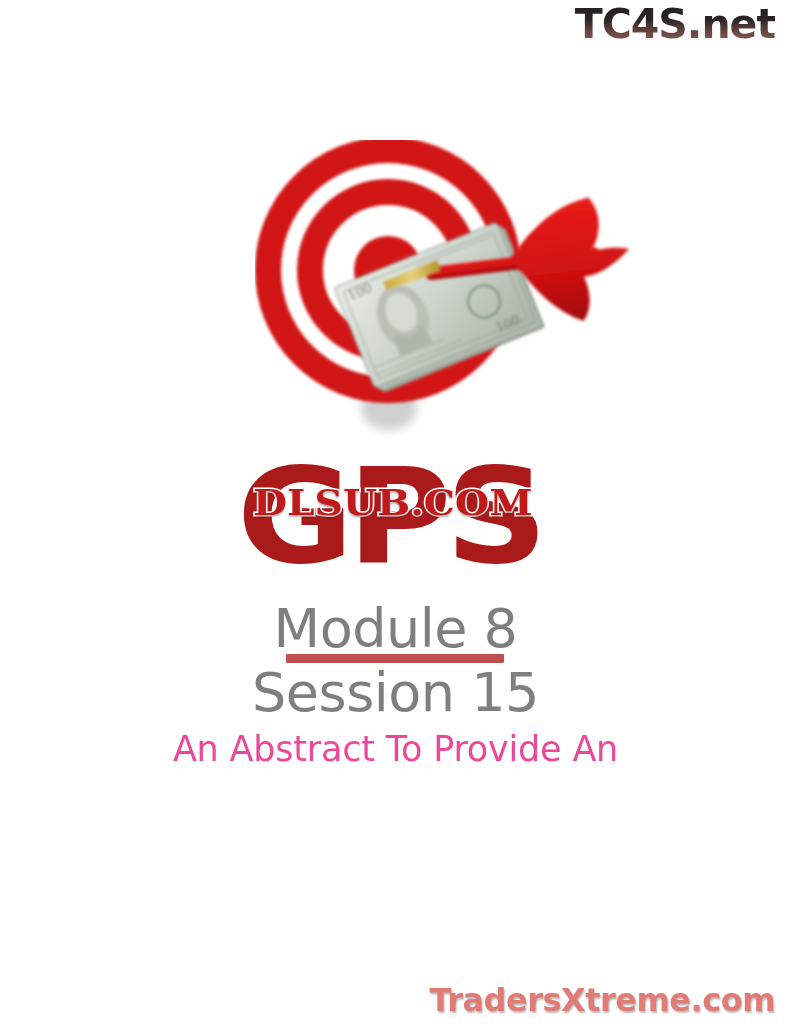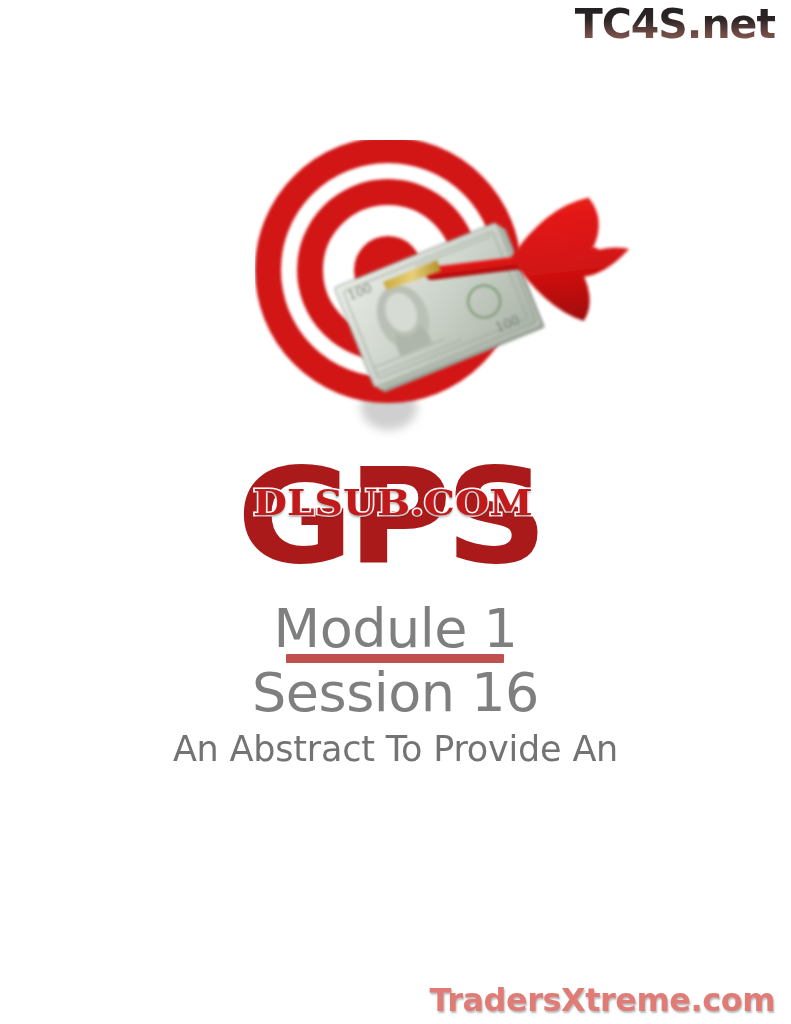--- a/index.html
+++ b/index.html
@@ -115,21 +115,21 @@
     width: 218px;
     height: 9px;
     background: #c0504d;
     border-radius: 1px;
     margin: -4px auto 1px auto;
   }
   .subtitle {
     font-family: "DejaVu Sans", sans-serif;
     font-size: 35px;
     font-weight: normal;
-    color: #737373;
+    color: #ec4899;
     line-height: 1.17;
     letter-spacing: -0.2px;
     margin-top: 6px;
   }
 
   
   .tx-brand {
     position: absolute;
     bottom: 8px;
     right: 16px;
@@ -227,22 +227,22 @@
   <div class="gps-logo">
     <span class="gps-word">GPS</span>
   </div>
 
   <div class="watermark">
     <span class="wm-text">DLSUB.COM</span>
   </div>
 
   <div class="title-block">
     <div class="module-row">
-      <div class="title-line">Module 1</div>
+      <div class="title-line">Module 8</div>
       <span class="module-rule"></span>
     </div>
-    <div class="title-line">Session 16</div>
+    <div class="title-line">Session 15</div>
     <div class="subtitle">An Abstract To Provide An</div>
   </div>
 
   <div class="tx-brand">TradersXtreme.com</div>
 
 </div>
 
 </body></html>

